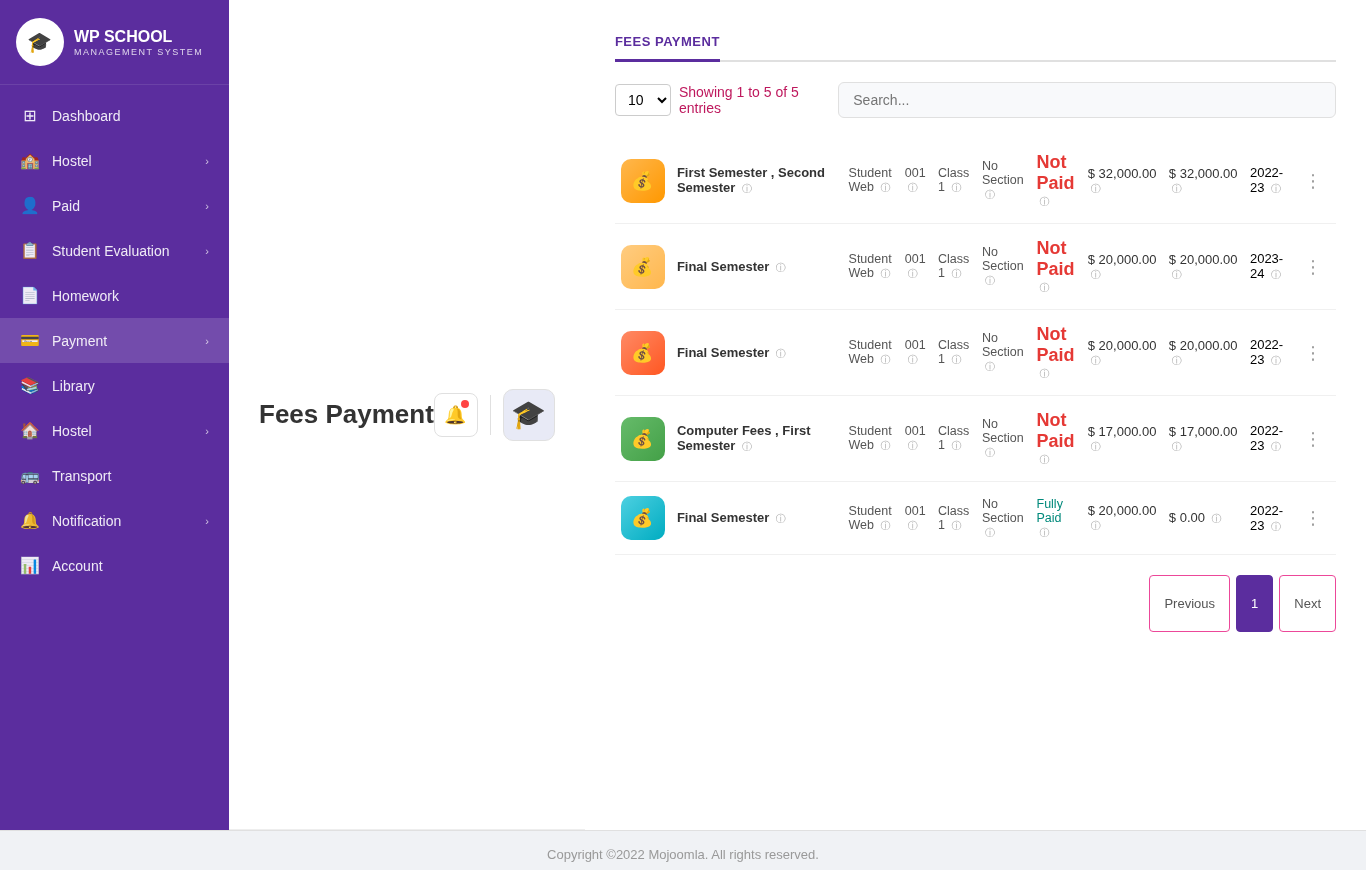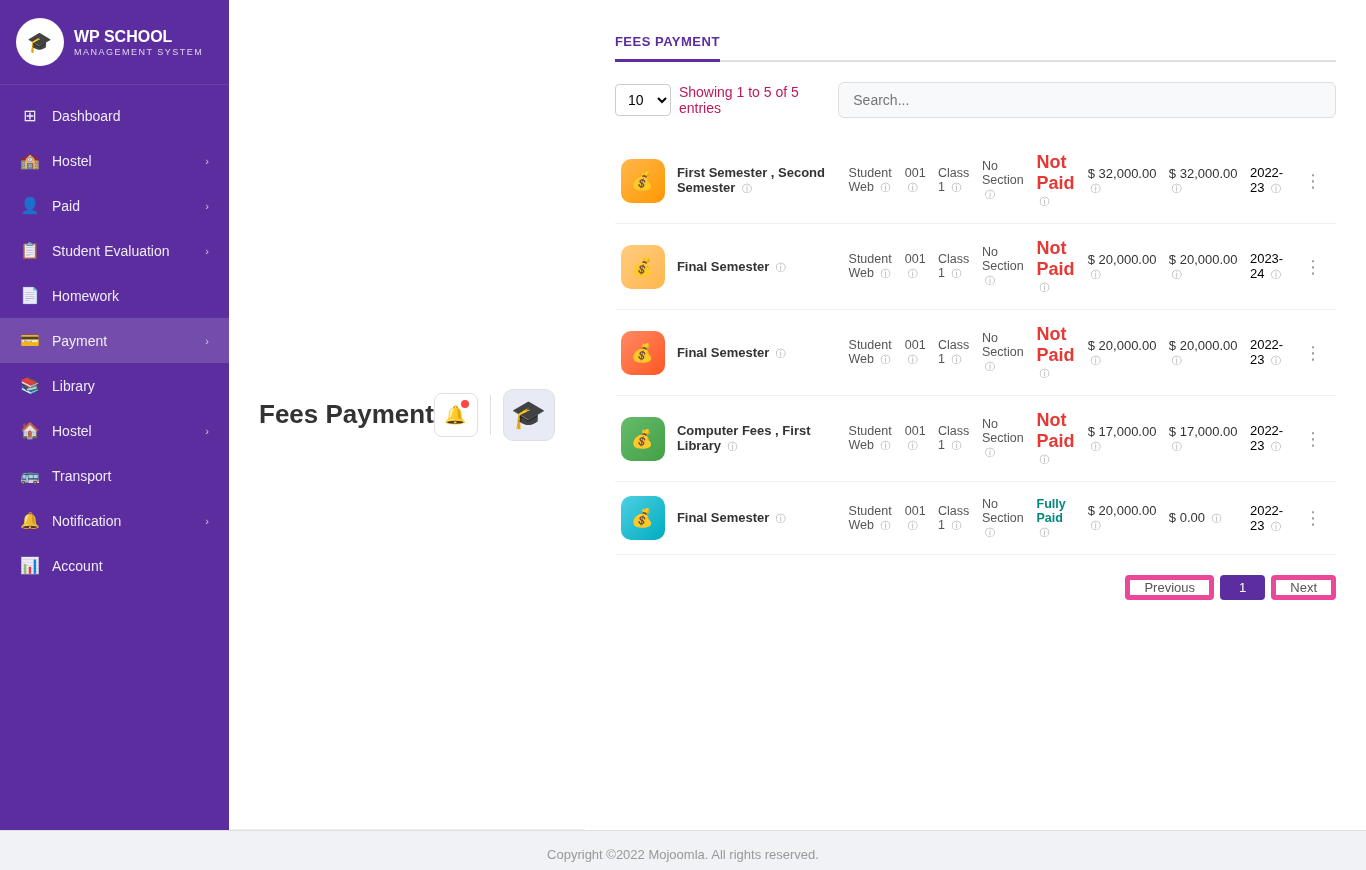--- a/index.html
+++ b/index.html
@@ -57,30 +57,30 @@
     .icon-orange { background: linear-gradient(135deg, #ffb74d, #ff9800); }
     .icon-light-orange { background: linear-gradient(135deg, #ffcc80, #ffb74d); }
     .icon-red-orange { background: linear-gradient(135deg, #ff8a65, #ff5722); }
     .icon-green { background: linear-gradient(135deg, #66bb6a, #43a047); }
     .icon-teal { background: linear-gradient(135deg, #4dd0e1, #00acc1); }
     
     .fee-name { font-size: 13px; font-weight: 600; color: #333; min-width: 160px; }
     .info-icon { font-size: 10px; color: #aaa; cursor: pointer; margin-left: 3px; }
     
     .status-not-paid { color: #e53935; font-weight: 600; font-size: 18px; }
-    .status-fully-paid { color: #00897b; font-weight: 700; font-size: 12.5px; }
+    .status-fully-paid { color: #00897b; font-weight: 400; font-size: 12.5px; }
     
     .amount { color: #333; font-size: 13px; white-space: nowrap; }
     .year { color: #000000; font-size: 13px; }
     
     .more-btn { background: none; border: none; cursor: pointer; font-size: 18px; color: #999; padding: 4px 8px; }
     
     
     .pagination { display: flex; align-items: center; justify-content: flex-end; gap: 6px; padding: 20px 0 10px; }
-    .page-btn { padding: 0 14px; border: 5px solid #ec4899; border-radius: 4px; background: white; font-size: 13px; color: #555; cursor: pointer; }
+    .page-btn { padding: 20px 14px; border: 1px solid #ec4899; border-radius: 4px; background: white; font-size: 13px; color: #555; cursor: pointer; }
     .page-btn.active { background: #5b2d9e; color: white; border-color: #5b2d9e; }
 
     
     .footer { background: #f0f2f5; text-align: center; padding: 16px; font-size: 13px; color: #999; border-top: 1px solid #e0e0e0; }
   </style>
 </head>
 <body>
 
 <div class="app-wrapper">
 
@@ -341,21 +341,21 @@
       </td>
       <td class="table-cell">
         <button class="more-btn">⋮</button>
       </td>
     </tr>
             <tr>
       <td class="table-cell" style="width:54px">
         <div class="row-icon icon-green">💰</div>
       </td>
       <td class="table-cell" style="min-width:170px">
-        <span class="fee-name">Computer Fees , First Library</span>
+        <span class="fee-name">Computer Fees , First Semester</span>
         <span class="info-icon">ⓘ</span>
       </td>
       <td class="table-cell">
         <span>Student Web</span>
         <span class="info-icon">ⓘ</span>
       </td>
       <td class="table-cell">
         <span>001</span>
         <span class="info-icon">ⓘ</span>
       </td>

